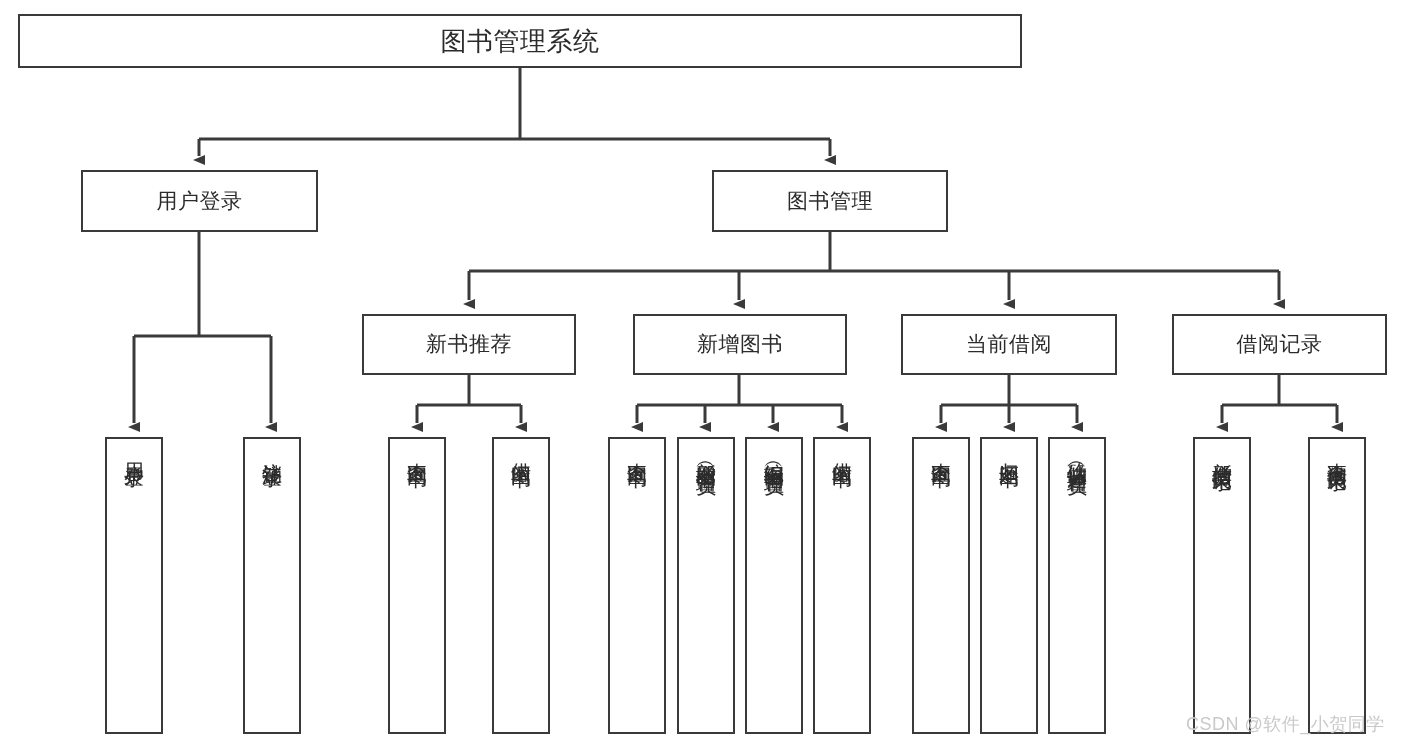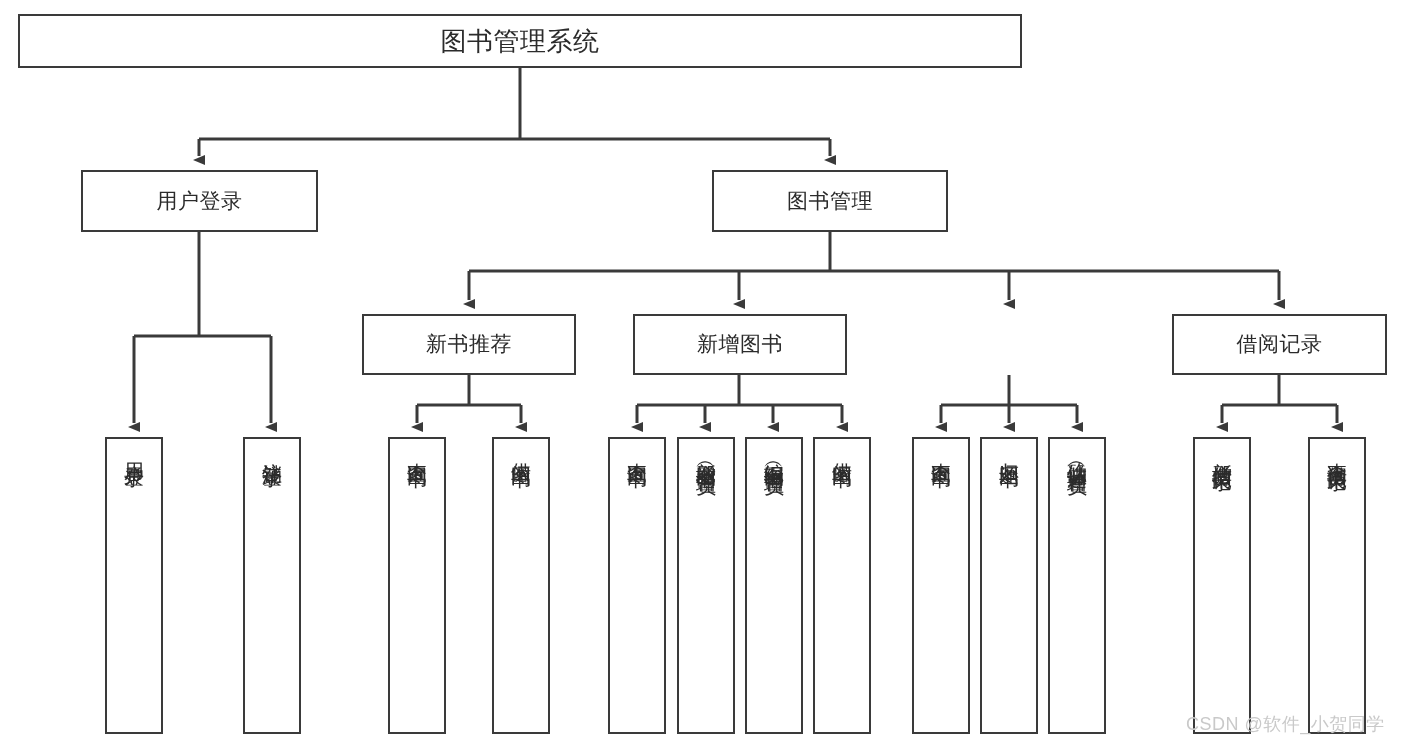--- a/index.html
+++ b/index.html
@@ -138,20 +138,23 @@
   <div class="node horiz" style="left:712px; top:170px; width:236px; height:62px;">
     <span class="label">图书管理</span>
   </div>
 
   <div class="node horiz" style="left:362px; top:314px; width:214px; height:61px;justify-content:center;">
     <span class="label">新书推荐</span>
   </div>
   <div class="node horiz" style="left:633px; top:314px; width:214px; height:61px;">
     <span class="label">新增图书</span>
   </div>
+  <div class="node horiz" style="left:901px; top:314px; width:216px; height:61px;">
+    <span class="label">当前借阅</span>
+  </div>
   <div class="node horiz" style="left:1172px; top:314px; width:215px; height:61px;">
     <span class="label">借阅记录</span>
   </div>
 
   <div class="node vert" style="left:105px; top:437px; width:58px; height:297px;">
     <span class="label">用户登录</span>
   </div>
   <div class="node vert" style="left:243px; top:437px; width:58px; height:297px;">
     <span class="label">注销登录</span>
   </div>

